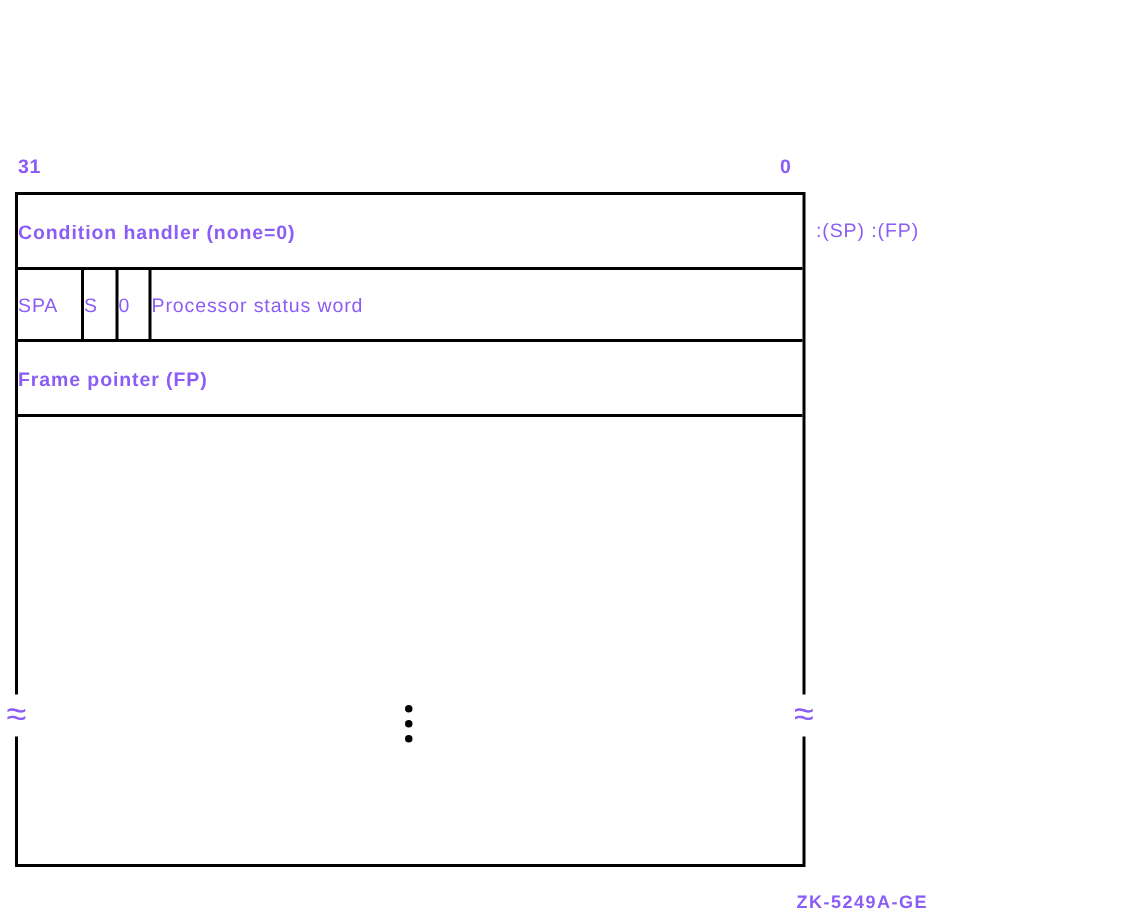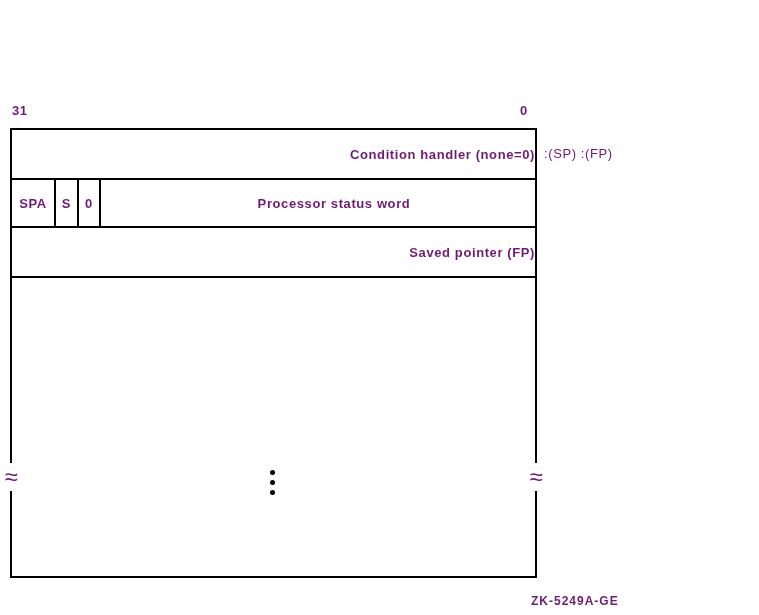--- a/index.html
+++ b/index.html
@@ -6,21 +6,21 @@
     margin: 0;
     padding: 0;
     background: #ffffff;
   }
   .canvas {
     position: relative;
     width: 759px;
     height: 615px;
     background: #ffffff;
     font-family: "Liberation Sans", sans-serif;
-    color: #701a75;
+    color: #8b5cf6;
     overflow: hidden;
   }
   .bit-label {
     position: absolute;
     font-size: 13px;
     font-weight: 700;
     letter-spacing: 0.5px;
   }
   .bit-label.left { left: 12px; top: 103px; }
   .bit-label.right { left: 520px; top: 103px; }
@@ -34,49 +34,49 @@
     border: 2px solid #000000;
     box-sizing: border-box;
     display: flex;
     flex-direction: column;
   }
   .frame-row {
     box-sizing: border-box;
     border-bottom: 2px solid #000000;
     display: flex;
     align-items: center;
-    justify-content: flex-end;
+    justify-content: flex-start;
     font-size: 13px;
     font-weight: 700;
     letter-spacing: 0.6px;
     position: relative;
   }
   .frame-row:last-child { border-bottom: none; }
   .row-h50  { height: 50px; }
   .row-h48  { height: 48px; }
   .row-h49  { height: 49px; }
   .row-break { height: 99px; }
 
   .cells-row { padding: 0; justify-content: stretch; }
   .cell {
     box-sizing: border-box;
     border-right: 2px solid #000000;
     height: 100%;
     display: flex;
     align-items: center;
-    justify-content: center;
+    justify-content: flex-start;
     font-size: 13px;
-    font-weight: 700;
+    font-weight: 400;
     letter-spacing: 0.6px;
   }
   .cell-spa  { width: 44px; }
   .cell-s    { width: 23px; }
   .cell-zero { width: 22px; }
   .cell-mask { width: 176px; }
-  .cell-psw  { flex: 1; border-right: none; padding-left: 32px; }
+  .cell-psw  { flex: 1; border-right: none; }
 
   .pointer-annotation {
     position: absolute;
     left: 544px;
     top: 146px;
     font-size: 13px;
     font-weight: 400;
     letter-spacing: 0.6px;
     white-space: nowrap;
   }
@@ -144,21 +144,21 @@
       <div class="cell cell-zero">
         <span>0</span>
       </div>
       <div class="cell cell-psw">
         <span>Processor status word</span>
       </div>
     </div>
 
 
     <div class="frame-row row-h50">
-      <span>Saved pointer (FP)</span>
+      <span>Frame pointer (FP)</span>
     </div>
 
 
 
     <div class="frame-row row-break"></div>
 
 
   </div>
 
   <span class="pointer-annotation">:(SP) :(FP)</span>

